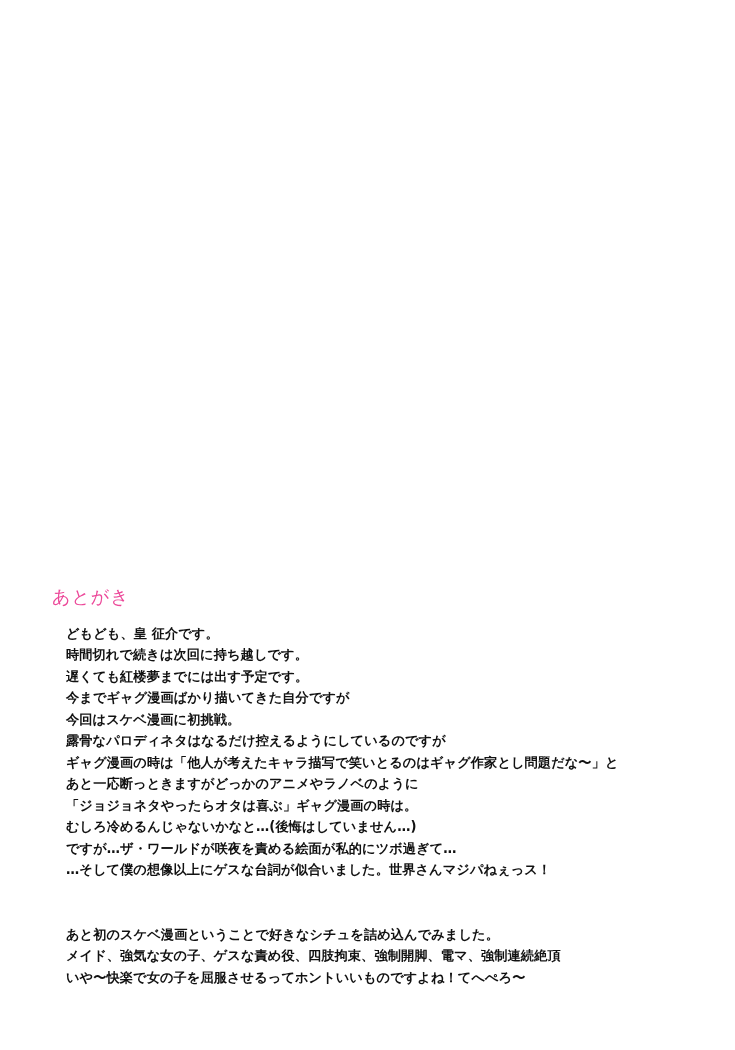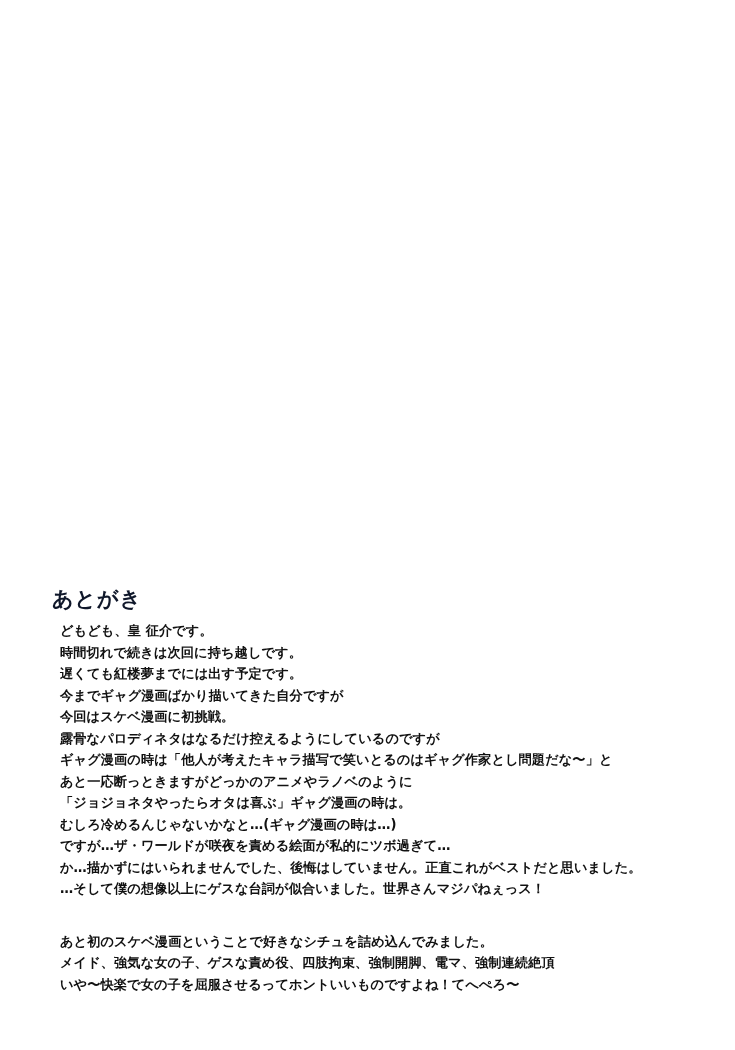--- a/index.html
+++ b/index.html
@@ -21,29 +21,29 @@
     box-sizing: border-box;
   }
   .afterword {
     position: absolute;
     left: 52px;
     top: 586px;
     width: 640px;
   }
   .afterword-title {
     font-family: "DejaVu Sans", sans-serif;
-    font-size: 21px;
-    font-weight: bold;
+    font-size: 18px;
+    font-weight: normal;
     letter-spacing: 1px;
     line-height: 1.25;
     margin: 0 0 6px 0;
-    color: #0f172a;
+    color: #ec4899;
   }
   .para {
-    margin: 8px;
+    margin: 14px;
   }
   .para-gap {
     height: 15px;
   }
   .line {
     font-family: "DejaVu Sans", sans-serif;
     font-size: 13.2px;
     font-weight: bold;
     line-height: 21.5px;
     letter-spacing: 0.1px;
@@ -63,23 +63,22 @@
     <div class="para">
       <div class="line">どもども、皇 征介です。</div>
       <div class="line">時間切れで続きは次回に持ち越しです。</div>
       <div class="line">遅くても紅楼夢までには出す予定です。</div>
       <div class="line">今までギャグ漫画ばかり描いてきた自分ですが</div>
       <div class="line">今回はスケベ漫画に初挑戦。</div>
       <div class="line">露骨なパロディネタはなるだけ控えるようにしているのですが</div>
       <div class="line">ギャグ漫画の時は「他人が考えたキャラ描写で笑いとるのはギャグ作家とし問題だな〜」と</div>
       <div class="line">あと一応断っときますがどっかのアニメやラノベのように</div>
       <div class="line">「ジョジョネタやったらオタは喜ぶ」ギャグ漫画の時は。</div>
-      <div class="line">むしろ冷めるんじゃないかなと…(ギャグ漫画の時は…)</div>
+      <div class="line">むしろ冷めるんじゃないかなと…(後悔はしていません…)</div>
       <div class="line">ですが…ザ・ワールドが咲夜を責める絵面が私的にツボ過ぎて…</div>
-      <div class="line">か…描かずにはいられませんでした、後悔はしていません。正直これがベストだと思いました。</div>
       <div class="line">…そして僕の想像以上にゲスな台詞が似合いました。世界さんマジパねぇっス！</div>
     </div>
 
     <div class="para-gap"></div>
 
     <div class="para">
       <div class="line">あと初のスケベ漫画ということで好きなシチュを詰め込んでみました。</div>
       <div class="line">メイド、強気な女の子、ゲスな責め役、四肢拘束、強制開脚、電マ、強制連続絶頂</div>
       <div class="line">いや〜快楽で女の子を屈服させるってホントいいものですよね！てへぺろ〜</div>
     </div>

